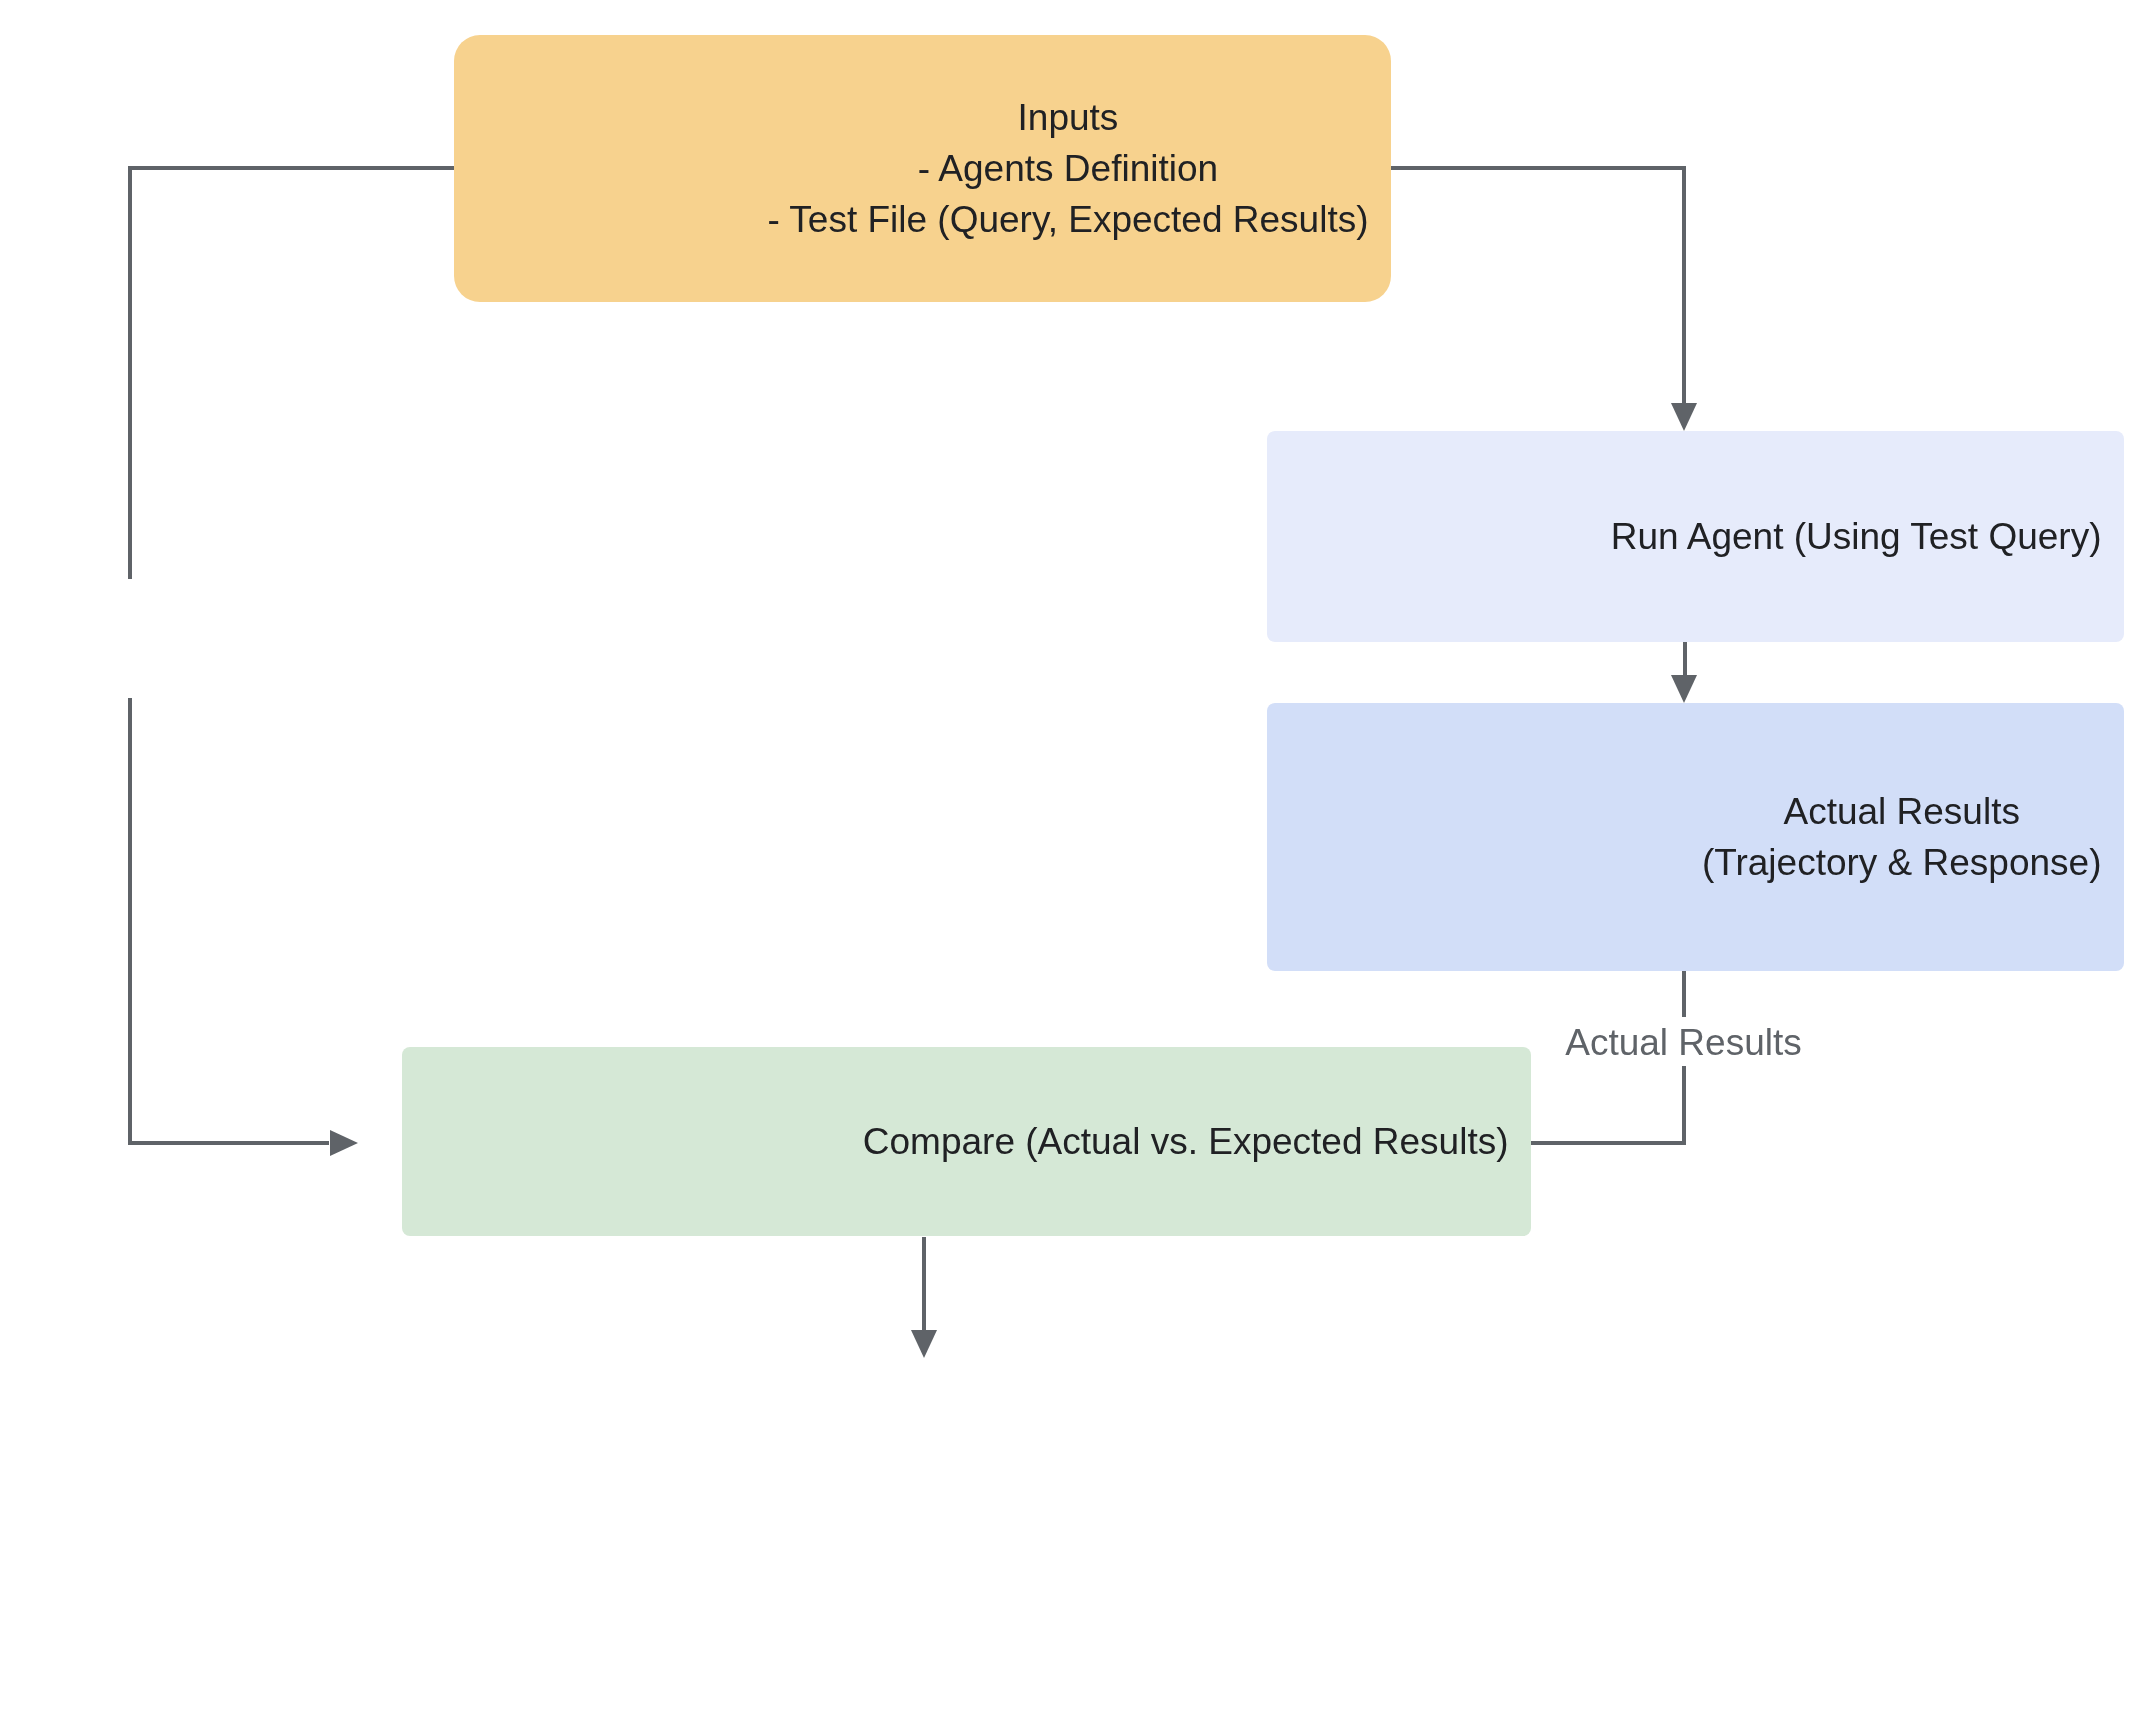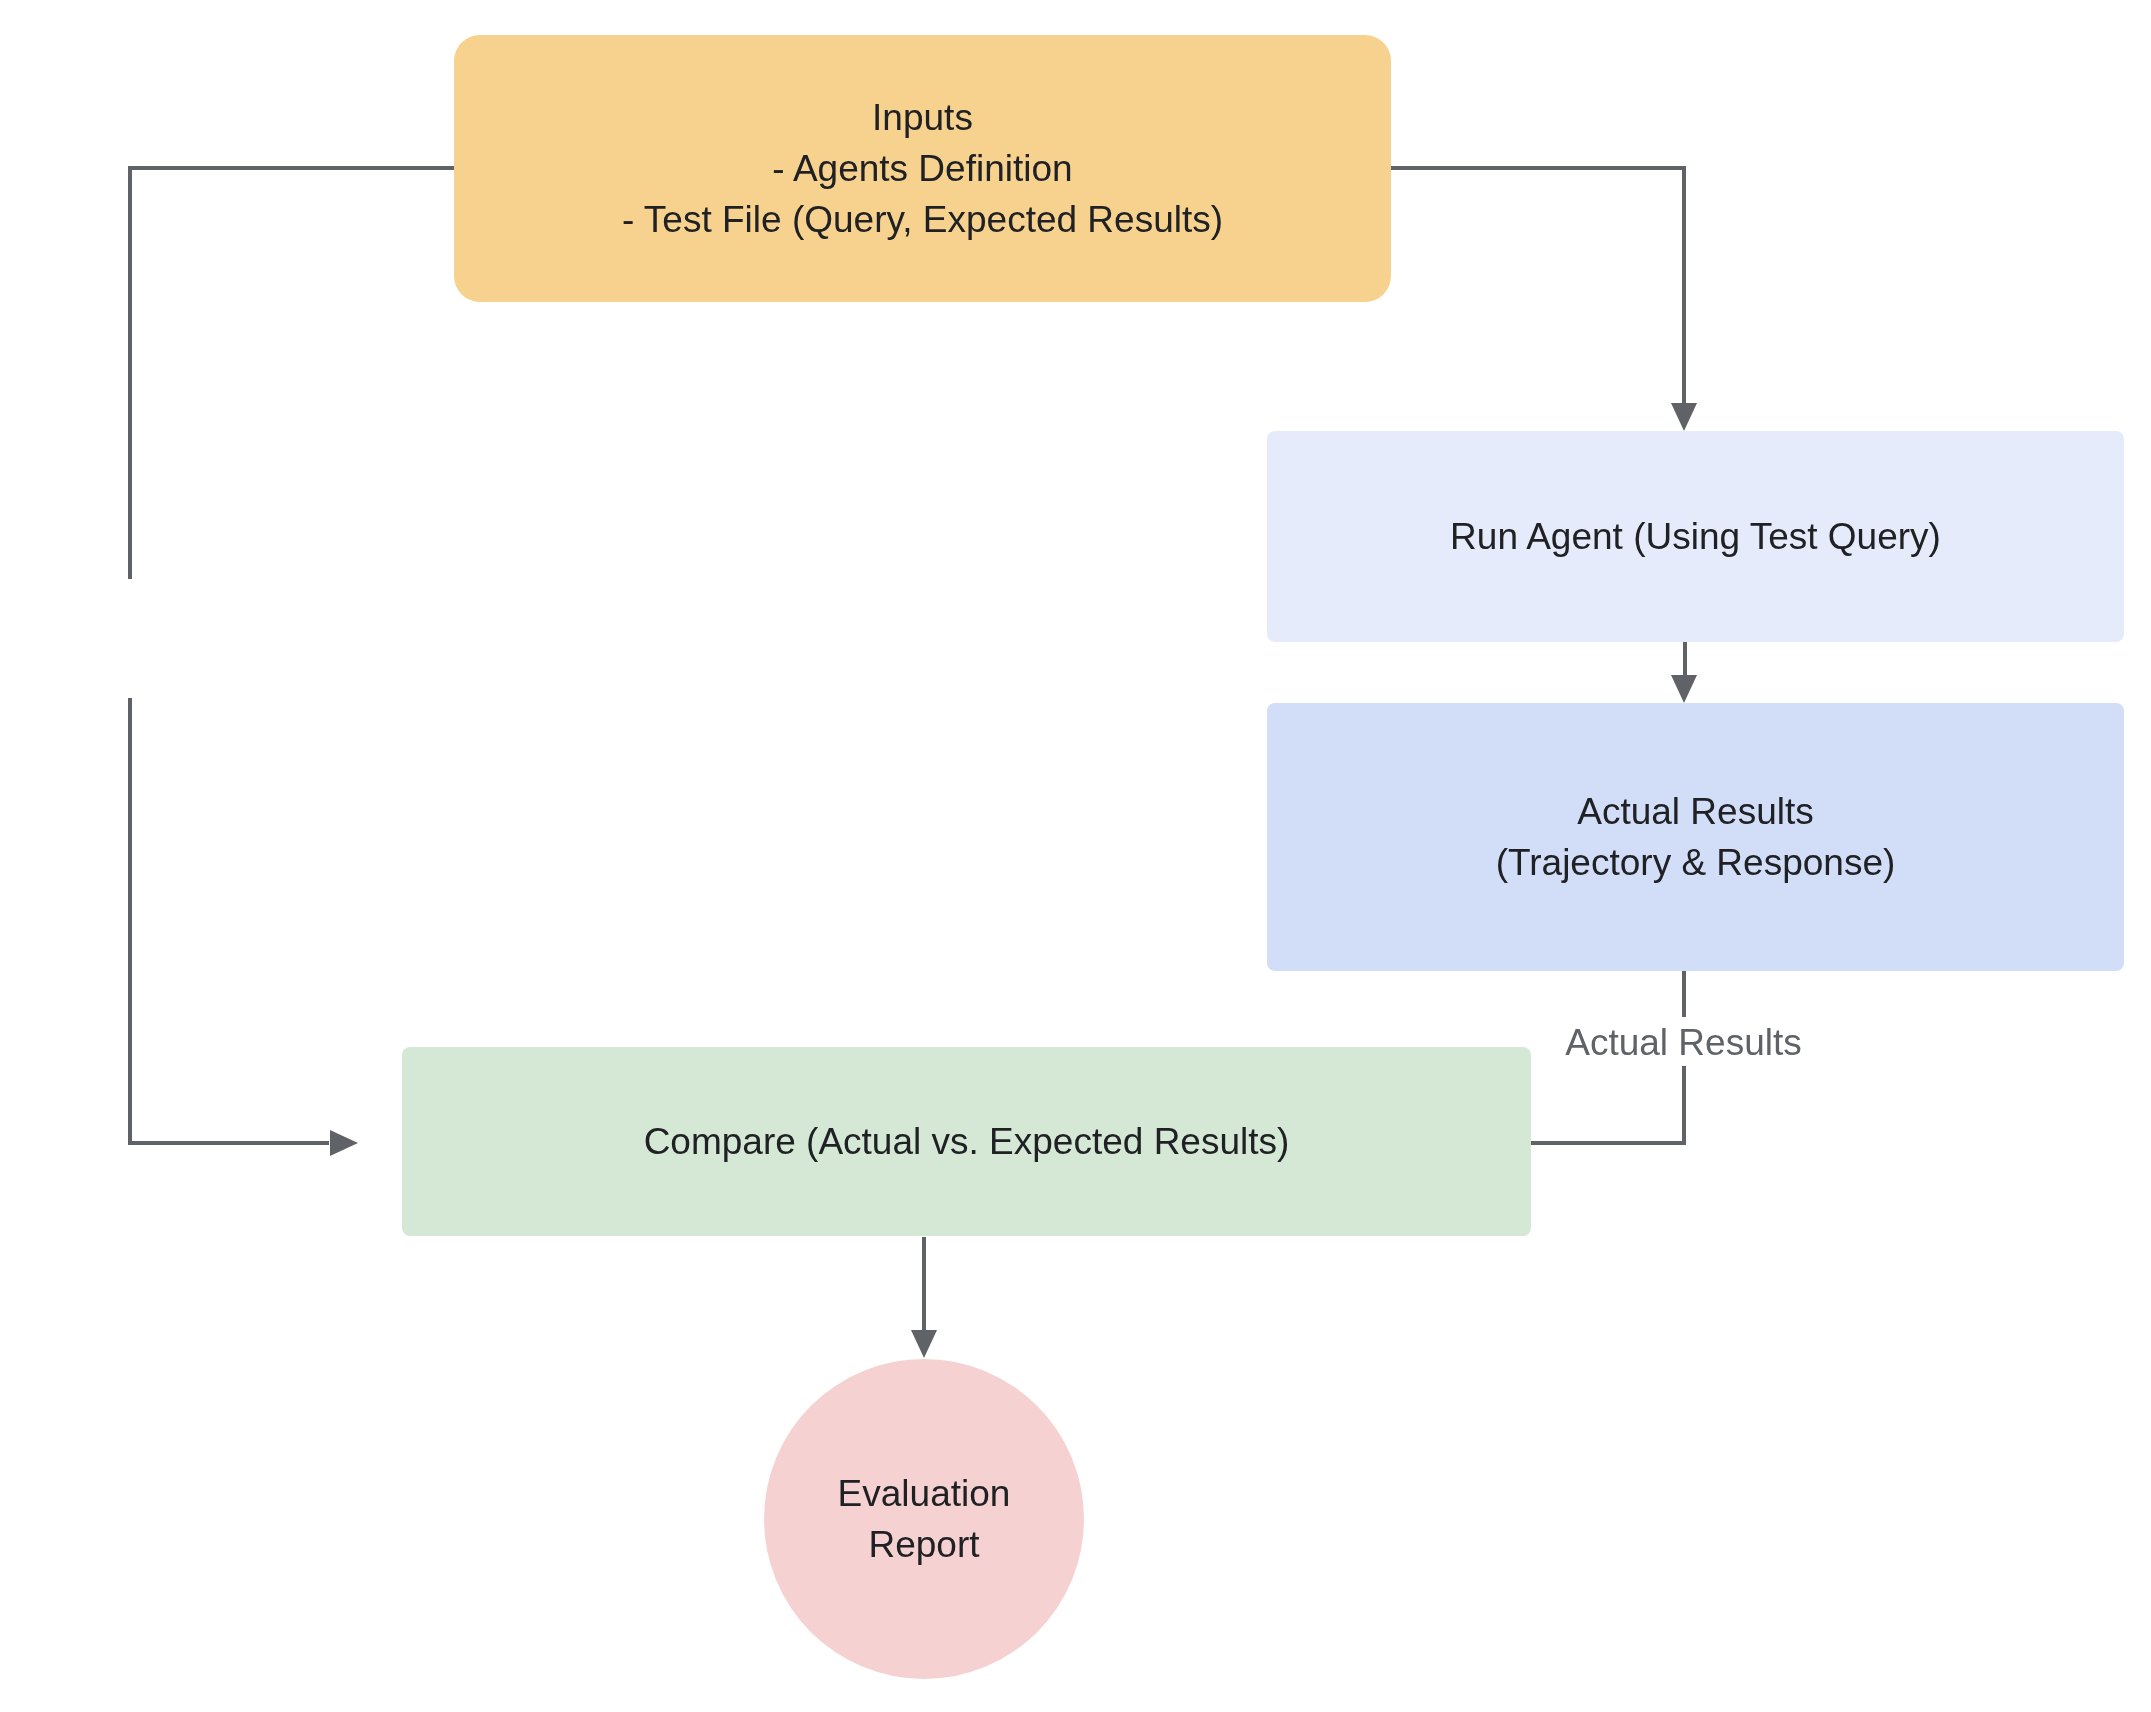--- a/index.html
+++ b/index.html
@@ -12,21 +12,21 @@
     position: relative;
     width: 2151px;
     height: 1713px;
     overflow: hidden;
   }
   
   .node {
     position: absolute;
     display: flex;
     align-items: center;
-    justify-content: center;
+    justify-content: flex-end;
     text-align: center;
     font-size: 37px;
     line-height: 1.38;
     color: var(--node-text, #202124);
     box-sizing: border-box;
   }
   .node .lbl {
     white-space: pre-line;
     padding: 0 22.5px;
   }
@@ -113,19 +113,15 @@
 
   <div class="node rrect node-actual-results" style="background-color: rgb(210, 222, 248);">
     <span class="lbl">Actual Results
 (Trajectory &amp; Response)</span>
   </div>
 
   <div class="node rrect node-compare" style="background-color: rgb(213, 232, 214);">
     <span class="lbl">Compare (Actual vs. Expected Results)</span>
   </div>
 
-  <div class="node circle node-evaluation-report" style="background-color: rgb(245, 210, 209);">
-    <span class="lbl">Evaluation
-Report</span>
-  </div>
 
 </div>
 
 
 </body></html>

